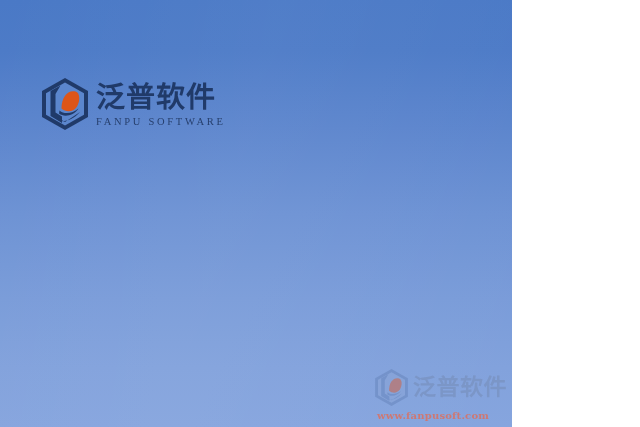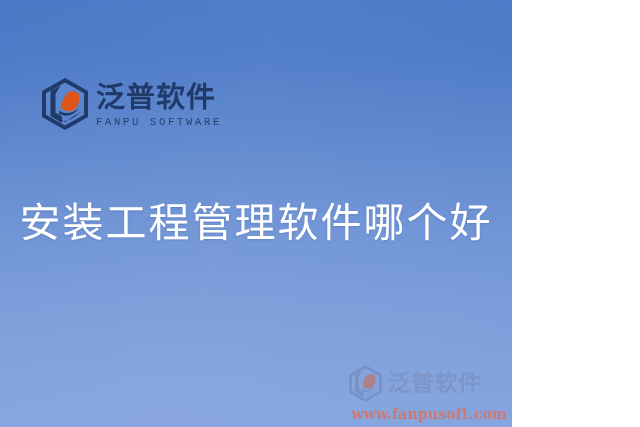--- a/index.html
+++ b/index.html
@@ -68,21 +68,21 @@
   .brand-cn {
     font-family: "DejaVu Sans", "Liberation Sans", sans-serif;
     font-size: 29px;
     font-weight: 700;
     color: #203a69;
     letter-spacing: 1px;
     line-height: 1.05;
     white-space: nowrap;
   }
   .brand-en {
-    font-family: Liberation Mono, monospace;
+    font-family: Liberation Serif, serif;
     font-size: 10.5px;
     font-weight: 400;
     color: #27406e;
     letter-spacing: 2.7px;
     margin-top: 5px;
     white-space: nowrap;
   }
 
   
   .headline {
@@ -130,21 +130,21 @@
     font-family: "DejaVu Sans", "Liberation Sans", sans-serif;
     font-size: 23px;
     font-weight: 700;
     color: #7b95c6;
     letter-spacing: 0.5px;
     line-height: 1;
     white-space: nowrap;
   }
   .watermark-url {
     font-family: "DejaVu Serif", "Liberation Serif", serif;
-    font-size: 14px;
+    font-size: 10px;
     font-weight: 700;
     color: #d4756b;
     letter-spacing: 0.2px;
     line-height: 1;
     margin-top: 5px;
     margin-left: 2px;
     white-space: nowrap;
   }
 </style>
 </head>
@@ -166,23 +166,20 @@
       <path d="M19.5 30.5 C19.5 18.5 26 11.5 33.5 13.5 C38 15 38.5 22 35 28.5 C31 34.5 24 34.5 19.5 30.5 Z" fill="#dd5519"></path>
 
       <path d="M17.5 32.5 C22 36.5 30 36 36.5 30.5 C31.5 38 22 39.5 17 35.5 Z" fill="#203a69"></path>
     </svg>
     <div class="brand-wordmark">
       <div class="brand-cn">泛普软件</div>
       <div class="brand-en">FANPU SOFTWARE</div>
     </div>
   </div>
 
-  <div class="headline">
-    <span class="headline-text">安装工程管理软件哪个好</span>
-  </div>
 
   <div class="watermark">
     <div class="watermark-row">
       <svg class="watermark-mark" viewBox="0 0 46 52" aria-hidden="true">
         <path d="M23 0 L46 13 L46 39 L23 52 L0 39 L0 13 Z" fill="#6d8bc2"></path>
         <path d="M23 4.5 L42 15.2 L42 36.8 L23 47.5 L4 36.8 L4 15.2 Z" fill="#88a4d7"></path>
         <path d="M18.5 7.5 L8.5 13 L8.5 38 L20 45 L20 38.5 L13.5 34.5 L13.5 16 Z" fill="#6d8bc2"></path>
         <path d="M12 37.5 L23 44 L38 34 C32 40.5 26 43 20.5 43.2 Z" fill="#6d8bc2"></path>
         <path d="M19.5 30.5 C19.5 18.5 26 11.5 33.5 13.5 C38 15 38.5 22 35 28.5 C31 34.5 24 34.5 19.5 30.5 Z" fill="#c4705f"></path>
         <path d="M17.5 32.5 C22 36.5 30 36 36.5 30.5 C31.5 38 22 39.5 17 35.5 Z" fill="#6d8bc2"></path>

